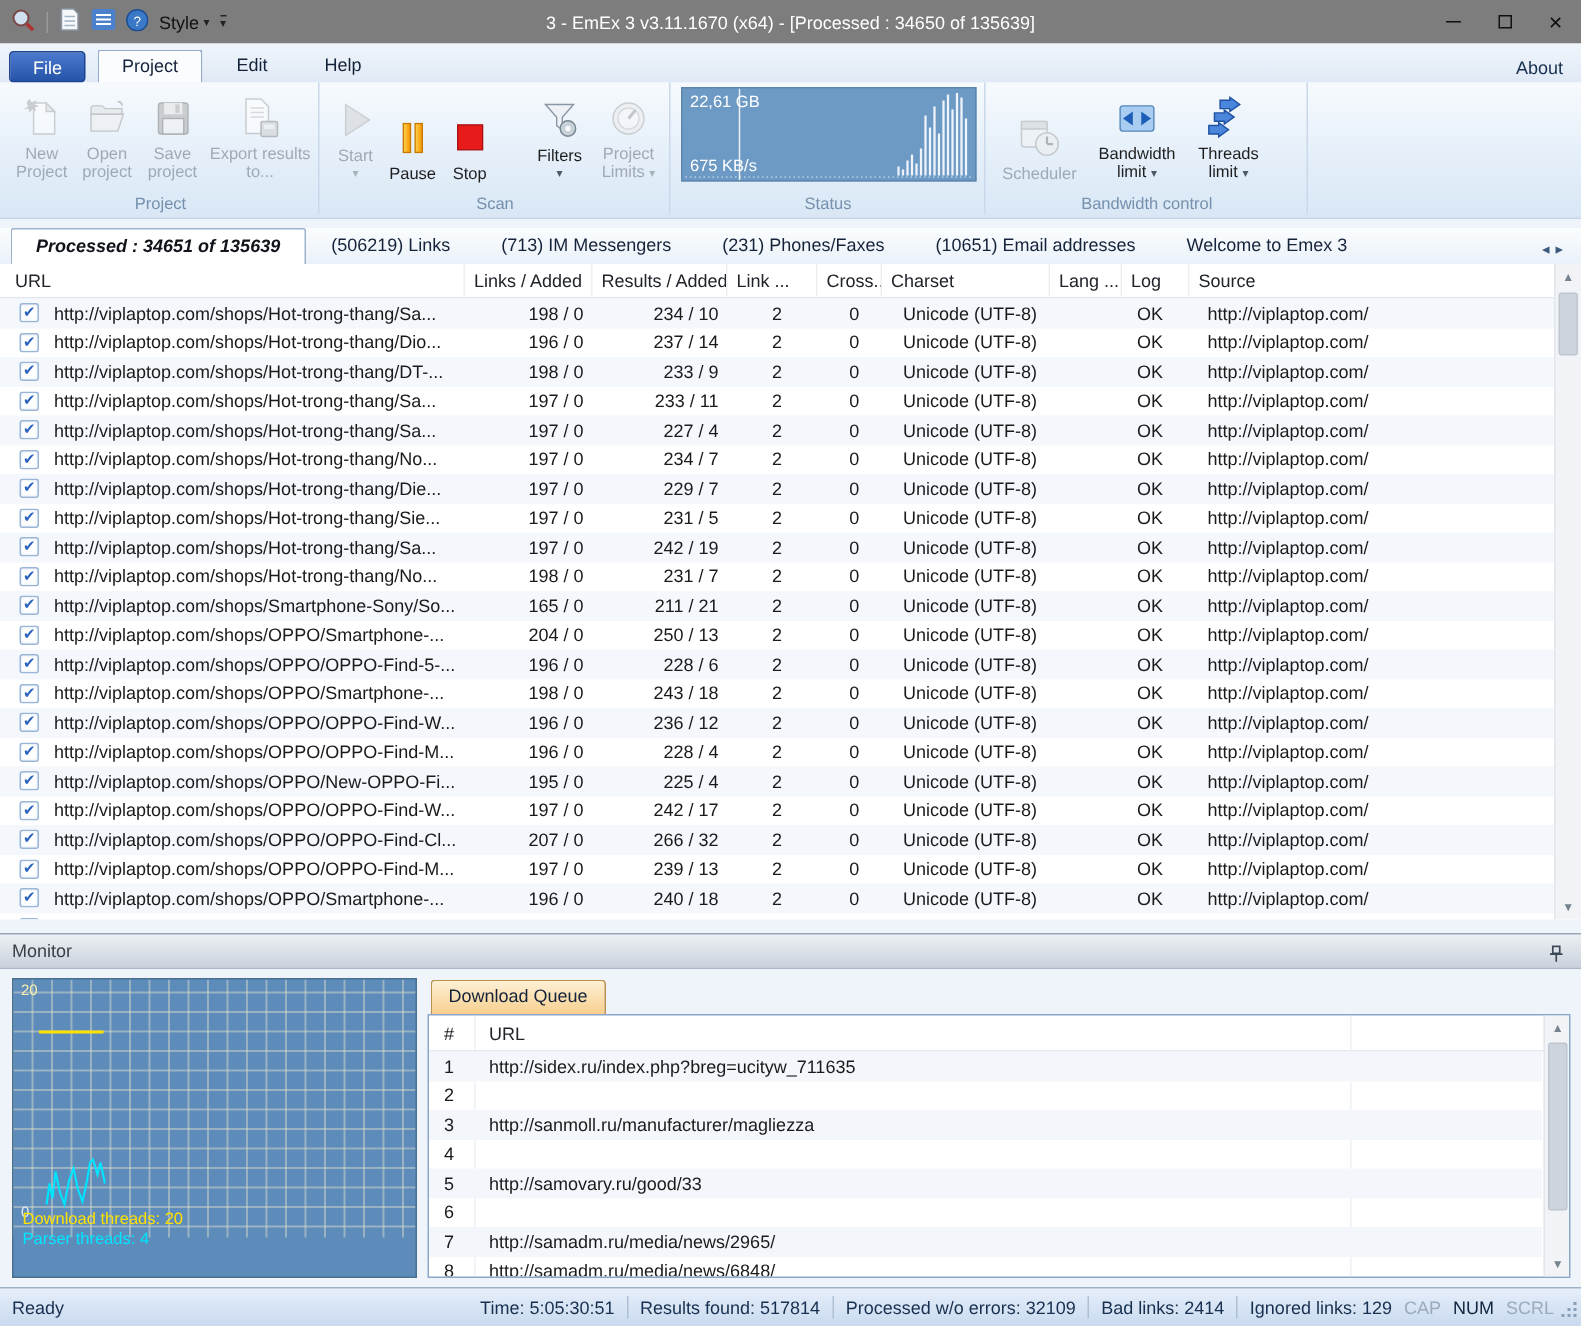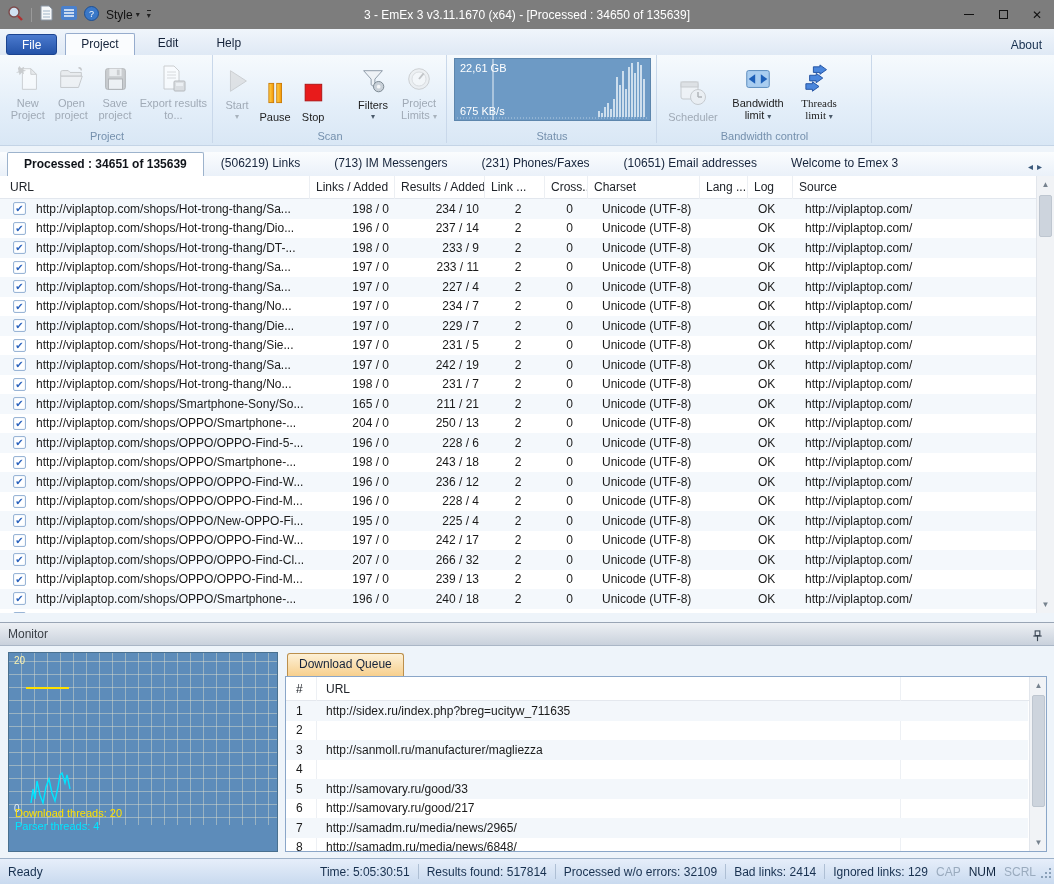--- a/index.html
+++ b/index.html
@@ -46,21 +46,21 @@
   .dd { font-size:8px; color:#4a5a6a; }
   .rbtn.dis .dd { color:#a8b2bc; }
   .statusbox { position:relative; width:197px; height:63px; margin:3px 5px 0 6px;
     background:#6d9ac5; border:1px solid #5d86ad; }
   .statusbox .gb { position:absolute; left:5px; top:3px; color:#fff; font-size:11px; }
   .statusbox .kb { position:absolute; left:5px; bottom:3px; color:#fff; font-size:11px; }
   
   .tabstrip { position:absolute; left:0; top:152px; width:1054px; height:24px;
     background:linear-gradient(#fbfdfe,#eaf1f9); display:flex; align-items:flex-end; }
   .rtab-active { height:24px; line-height:22px; padding:0 16px; margin-left:7px;
-    background:#fff; border:1px solid #9db3cc; border-bottom:none; font-weight:bold; font-size:12px; color:#10141a; border-radius:2px 2px 0 0; }
+    background:#fff; border:1px solid #9db3cc; border-bottom:none; font-weight:bold; font-size:12px; color:#10141a; border-radius:2px 2px 0 0;font-style:italic; }
   .rtab { height:24px; line-height:22px; padding:0 17px; font-size:12px; color:#15233a; }
   .strip-arrows { margin-left:auto; padding:0 8px 4px 0; color:#3c5a7c; font-size:10px; letter-spacing:4px; }
   
   .maintable { position:absolute; left:0; top:176px; width:1054px; height:437px; background:#fff; overflow:hidden; }
   .mgrid { display:grid; grid-template-columns:30px 280px 85px 90px 60px 43px 112px 48px 45px 1fr; align-items:center; }
   .mhead { height:23px; border-bottom:1px solid #e2e7ee; padding-right:18px; }
   .mhead .hc { font-size:12px; color:#20242a; padding-left:6px; height:23px; line-height:22px; border-right:1px solid #eceff3; white-space:nowrap; overflow:hidden; }
   .mhead .h-url { grid-column:1 / 3; padding-left:10px; }
   .mbody { position:absolute; top:23px; left:0; right:18px; bottom:0; overflow:hidden; }
   .mrow { height:19.5px; font-size:12px; }
@@ -324,21 +324,21 @@
       <div class="rbtn" style="width:68px;">
         <span class="ricon">
             <svg width="32" height="30" viewBox="0 0 32 32">
               <rect x="4" y="7" width="24" height="18" rx="2" fill="#a9cdf0" stroke="#5588bb"></rect>
               <path d="M6 16l7-5v10z" fill="#1d5fb8"></path>
               <path d="M26 16l-7-5v10z" fill="#1d5fb8"></path>
             </svg>
           </span>
         <span class="rlabel-flow" style="width:62px;"><span>Bandwidth limit</span> <span class="dd">▾</span></span>
       </div>
-      <div class="rbtn" style="width:54px;font-family:Liberation Serif, serif;">
+      <div class="rbtn" style="width:54px;">
         <span class="ricon">
             <svg width="32" height="30" viewBox="0 0 32 32">
               <g fill="#4a86dc" stroke="#2050a0">
                 <path d="M10 3h7V1l7 5-7 5V9h-7z"></path>
                 <path d="M6 12h7v-2l7 5-7 5v-2H6z"></path>
                 <path d="M2 21h7v-2l7 5-7 5v-2H2z"></path>
               </g>
             </svg>
           </span>
         <span class="rlabel-flow" style="width:50px;"><span>Threads limit</span> <span class="dd">▾</span></span>
@@ -768,21 +768,20 @@
           <span class="qcell">4</span>
         </div>
 
         <div class="qrow">
           <span class="qcell">5</span>
           <span class="qcell">http://samovary.ru/good/33</span>
         </div>
 
         <div class="qrow">
           <span class="qcell">6</span>
-          <span class="qcell">http://samovary.ru/good/217</span>
         </div>
 
         <div class="qrow">
           <span class="qcell">7</span>
           <span class="qcell">http://samadm.ru/media/news/2965/</span>
         </div>
 
         <div class="qrow">
           <span class="qcell">8</span>
           <span class="qcell">http://samadm.ru/media/news/6848/</span>

